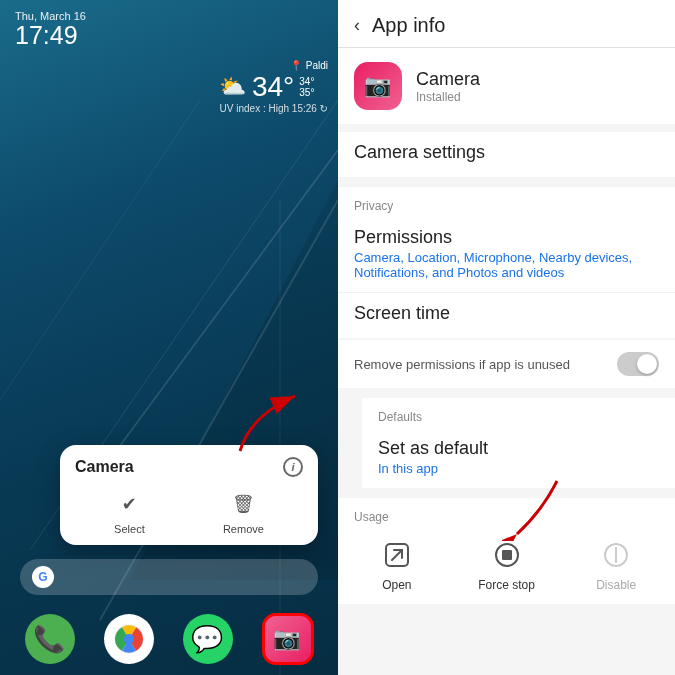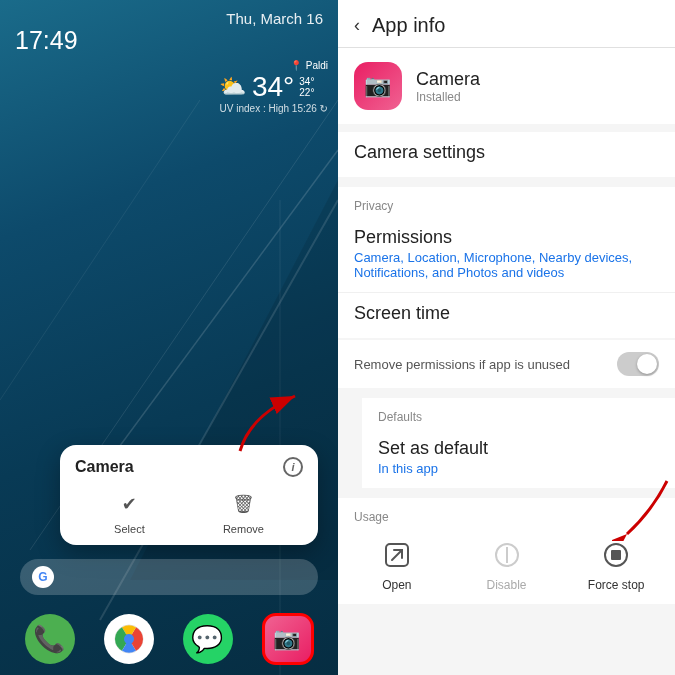--- a/index.html
+++ b/index.html
@@ -16,23 +16,22 @@
     }
 
     .status-bar {
       position: absolute;
       top: 10px;
       left: 15px;
       right: 15px;
       color: white;
     }
     .status-date {
-      font-size: 15px;
+      font-size: 11px;
       opacity: 0.9;
-      text-align: right;
     }
     .status-time {
       font-size: 25px;
       font-weight: 300;
       line-height: 1.1;
     }
 
     .weather-widget {
       position: absolute;
       top: 60px;
@@ -334,21 +333,21 @@
   <div class="weather-widget">
     <div class="weather-location">
       <span>📍</span>
       <span>Paldi</span>
     </div>
     <div class="weather-temp-row">
       <span class="weather-icon">⛅</span>
       <span class="weather-temp">34°</span>
       <div class="weather-minmax">
         <span>34°</span>
-        <span>22°</span>
+        <span>35°</span>
       </div>
     </div>
     <div class="weather-uv">UV index : High  15:26 ↻</div>
   </div>
 
   <div class="camera-popup">
     <div class="camera-popup-header">
       <span class="camera-popup-title">Camera</span>
       <div class="info-icon-circle">
         <span>i</span>
@@ -460,45 +459,45 @@
       <div class="action-btn">
         <div class="action-btn-icon">
           <svg width="30" height="30" viewBox="0 0 30 30">
             <rect x="4" y="4" width="22" height="22" rx="4" fill="none" stroke="#555" stroke-width="2"></rect>
             <path d="M12 10 L20 10 L20 18" stroke="#555" stroke-width="2" fill="none" stroke-linecap="round"></path>
             <path d="M20 10 L10 20" stroke="#555" stroke-width="2" stroke-linecap="round"></path>
           </svg>
         </div>
         <span class="action-btn-label">Open</span>
       </div>
-      <div class="action-btn">
-        <div class="action-btn-icon">
-          <svg width="30" height="30" viewBox="0 0 30 30">
-            <circle cx="15" cy="15" r="11" fill="none" stroke="#ccc" stroke-width="2"></circle>
-            <line x1="15" y1="7" x2="15" y2="23" stroke="#ccc" stroke-width="2"></line>
-          </svg>
-        </div>
-        <span class="action-btn-label-gray">Disable</span>
-      </div>
       <div class="action-btn" style="position:relative;">
         <div class="action-btn-icon">
           <svg width="30" height="30" viewBox="0 0 30 30">
             <circle cx="15" cy="15" r="11" fill="none" stroke="#555" stroke-width="2"></circle>
             <rect x="10" y="10" width="10" height="10" fill="#555" rx="1"></rect>
           </svg>
         </div>
         <span class="action-btn-label">Force stop</span>
 
         <div style="position:absolute; top:-60px; right:-5px; pointer-events:none;">
           <svg width="60" height="65" viewBox="0 0 60 65">
             <defs>
               <marker id="arrowhead2" markerWidth="8" markerHeight="6" refX="0" refY="3" orient="auto">
                 <polygon points="8 0, 0 3, 8 6" fill="#cc0000"></polygon>
               </marker>
             </defs>
             <path d="M 55 5 Q 40 35 15 58" stroke="#cc0000" stroke-width="3" fill="none" marker-end="url(#arrowhead2)"></path>
           </svg>
         </div>
       </div>
+      <div class="action-btn">
+        <div class="action-btn-icon">
+          <svg width="30" height="30" viewBox="0 0 30 30">
+            <circle cx="15" cy="15" r="11" fill="none" stroke="#ccc" stroke-width="2"></circle>
+            <line x1="15" y1="7" x2="15" y2="23" stroke="#ccc" stroke-width="2"></line>
+          </svg>
+        </div>
+        <span class="action-btn-label-gray">Disable</span>
+      </div>
     </div>
   </div>
 
 </div>
 
 </body></html>

